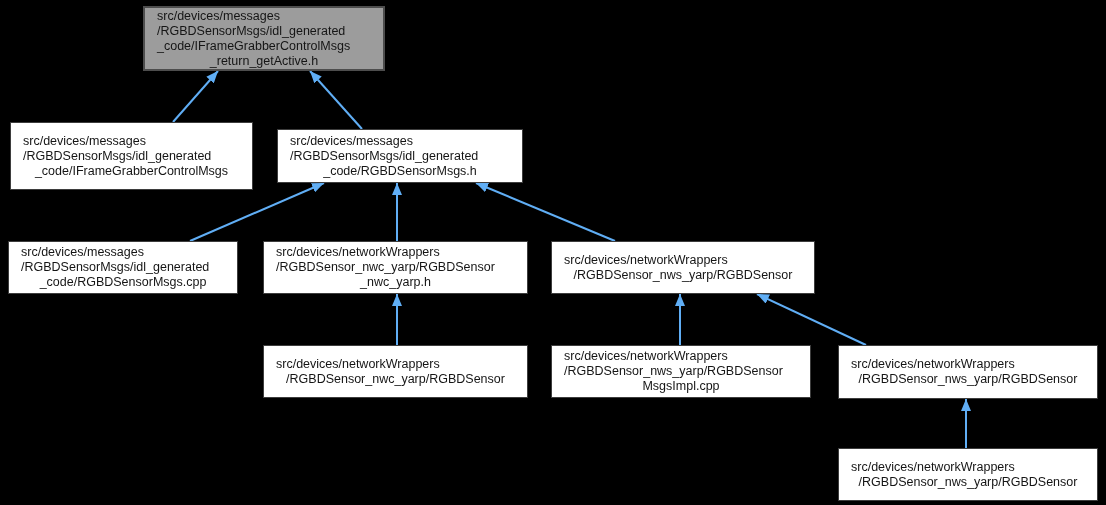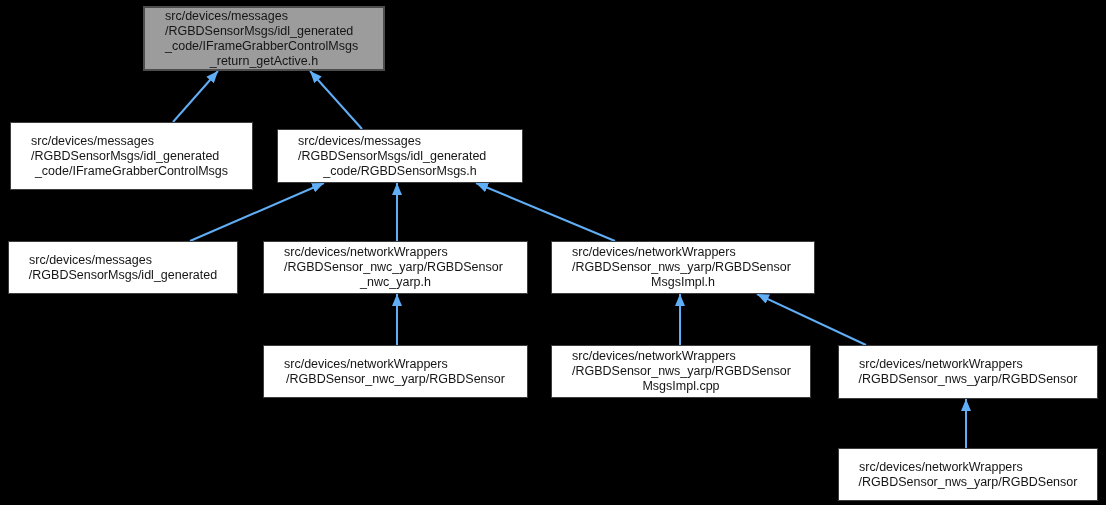--- a/index.html
+++ b/index.html
@@ -9,21 +9,21 @@
   }
   #graph{position:absolute;left:0;top:0;width:1106px;height:505px;}
   svg.edges{position:absolute;left:0;top:0;}
   .node{
     position:absolute;box-sizing:border-box;
     background:#ffffff;border:1.5px solid #3d3d3d;
     display:flex;flex-direction:column;justify-content:center;
     font-size:12.5px;line-height:15px;color:#151515;
     padding:2px 0;
   }
-  .node .ln{white-space:nowrap;text-align:left;padding:0 20px;}
+  .node .ln{white-space:nowrap;text-align:left;padding:0 12px;}
   .node .ln:last-child{text-align:center;padding:0 16px;}
   .node.current{background:#9c9c9c;border:2px solid #4d4d4d;}
 </style>
 </head>
 <body>
 
 <div id="graph">
 
   <svg class="edges" width="1106" height="505">
     <defs>
@@ -59,32 +59,32 @@
 
   <div class="node" style="left:277px;top:129px;width:246px;height:54px">
     <div class="ln">src/devices/messages</div>
     <div class="ln">/RGBDSensorMsgs/idl_generated</div>
     <div class="ln">_code/RGBDSensorMsgs.h</div>
   </div>
 
   <div class="node" style="left:8px;top:241px;width:230px;height:53px">
     <div class="ln">src/devices/messages</div>
     <div class="ln">/RGBDSensorMsgs/idl_generated</div>
+    <div class="ln">_code/RGBDSensorMsgs.cpp</div>
   </div>
 
   <div class="node" style="left:263px;top:241px;width:265px;height:53px">
     <div class="ln">src/devices/networkWrappers</div>
     <div class="ln">/RGBDSensor_nwc_yarp/RGBDSensor</div>
     <div class="ln">_nwc_yarp.h</div>
   </div>
 
   <div class="node" style="left:551px;top:241px;width:264px;height:53px">
     <div class="ln">src/devices/networkWrappers</div>
     <div class="ln">/RGBDSensor_nws_yarp/RGBDSensor</div>
-    <div class="ln">MsgsImpl.h</div>
   </div>
 
   <div class="node" style="left:263px;top:345px;width:265px;height:53px">
     <div class="ln">src/devices/networkWrappers</div>
     <div class="ln">/RGBDSensor_nwc_yarp/RGBDSensor</div>
   </div>
 
   <div class="node" style="left:551px;top:345px;width:260px;height:53px">
     <div class="ln">src/devices/networkWrappers</div>
     <div class="ln">/RGBDSensor_nws_yarp/RGBDSensor</div>

